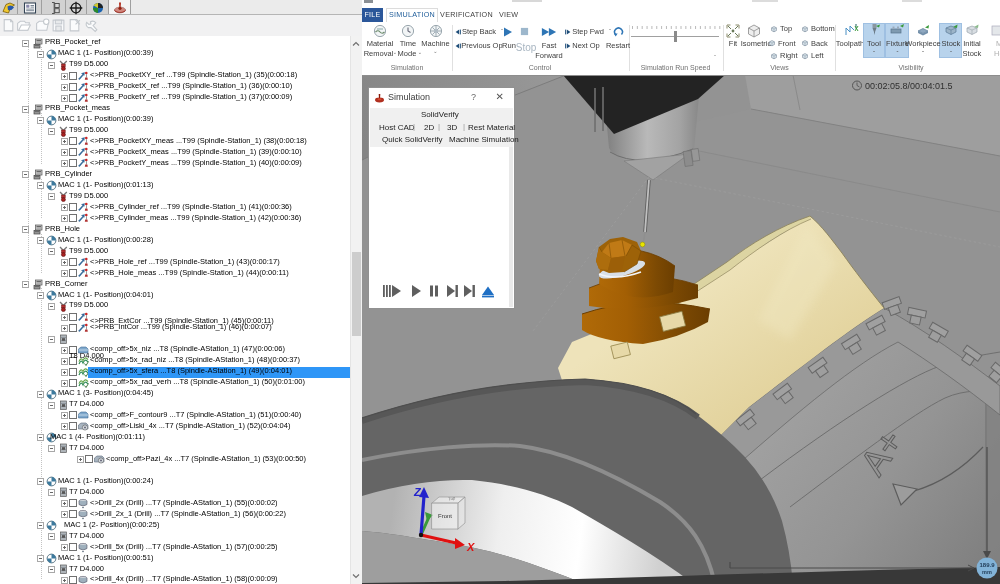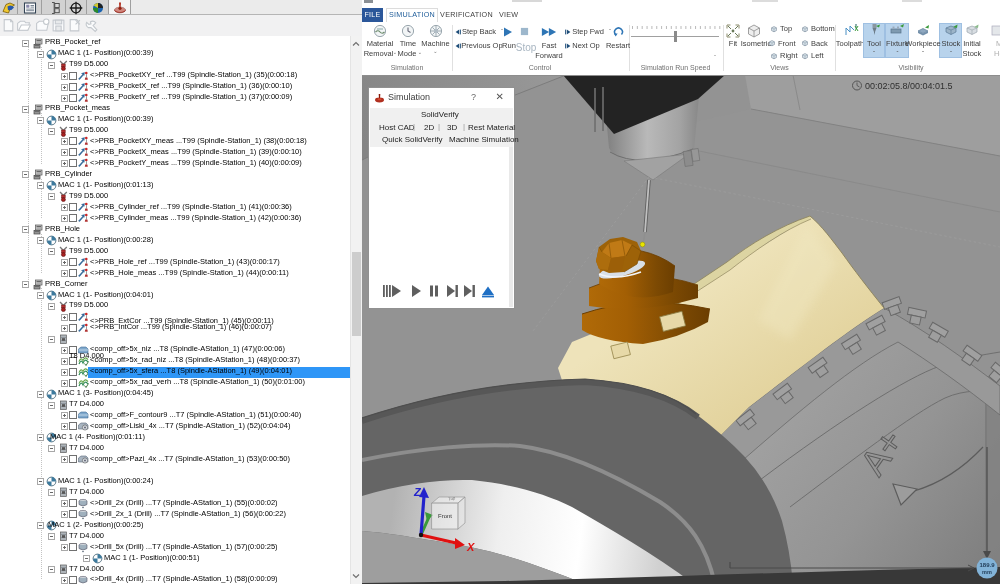--- a/index.html
+++ b/index.html
@@ -711,21 +711,21 @@
           <div style="position:absolute;left:48px;top:2px;width:7px;height:7px;border:1px solid #a8a8a8;background:#fff;box-sizing:border-box;">
             <div style="position:absolute;left:1px;top:2px;width:3px;height:1px;background:#666;"></div>
           </div>
           <svg style="position:absolute;left:58px;top:0px;" width="11" height="11" viewBox="0 0 11 11">
             <rect x="2.6" y="1" width="5.8" height="8.6" fill="#cfd4d9" stroke="#555" stroke-width="0.7"></rect>
             <path d="M3 2 L8 2 M3 3.5 L8 3.5 M3 5 L8 5 M3 6.5 L8 6.5 M3 8 L8 8" stroke="#707880" stroke-width="0.7"></path>
             <rect x="4" y="4.2" width="3" height="2.6" fill="#555"></rect>
           </svg>
           <div style="position:absolute;left:69px;top:0.7px;color:#000;white-space:nowrap;z-index:2;">T7 D4.000</div>
         </div>
-        <div style="position:absolute;left:0;top:418.3px;width:352px;height:11px;">
+        <div style="position:absolute;left:16px;top:418.3px;width:352px;height:11px;">
           <div style="position:absolute;left:61px;top:2px;width:7px;height:7px;border:1px solid #a8a8a8;background:#fff;box-sizing:border-box;">
             <div style="position:absolute;left:1px;top:2px;width:3px;height:1px;background:#666;"></div>
             <div style="position:absolute;left:2px;top:1px;width:1px;height:3px;background:#666;"></div>
           </div>
           <div style="position:absolute;left:69px;top:1px;width:8px;height:8px;border:1px solid #707070;background:#fff;box-sizing:border-box;"></div>
           <svg style="position:absolute;left:78px;top:0px;" width="11" height="11" viewBox="0 0 11 11">
             <path d="M0.5 4 L3 2 L8 2 L10 4 L10 8 L0.5 8 Z" fill="#a8b4c0" stroke="#5a6a7a" stroke-width="0.6"></path>
             <circle cx="7" cy="6.5" r="2.6" fill="#d7dde2" stroke="#555" stroke-width="0.6"></circle>
             <circle cx="7" cy="6.5" r="1" fill="#667"></circle>
           </svg>
@@ -781,21 +781,21 @@
         </div>
         <div style="position:absolute;left:0;top:484.0px;width:352px;height:11px;">
           <div style="position:absolute;left:37px;top:2px;width:7px;height:7px;border:1px solid #a8a8a8;background:#fff;box-sizing:border-box;">
             <div style="position:absolute;left:1px;top:2px;width:3px;height:1px;background:#666;"></div>
           </div>
           <svg style="position:absolute;left:46px;top:0px;" width="11" height="11" viewBox="0 0 11 11">
             <circle cx="5.5" cy="5.5" r="4.4" fill="#fff" stroke="#4a6a7a" stroke-width="0.9"></circle>
             <path d="M5.5 1.1 A4.4 4.4 0 0 1 9.9 5.5 L5.5 5.5 Z" fill="#3c7a9e"></path>
             <path d="M5.5 9.9 A4.4 4.4 0 0 1 1.1 5.5 L5.5 5.5 Z" fill="#3c7a9e"></path>
           </svg>
-          <div style="position:absolute;left:48px;top:0.7px;color:#000;white-space:nowrap;z-index:2;">MAC 1 (2- Position)(0:00:25)</div>
+          <div style="position:absolute;left:64px;top:0.7px;color:#000;white-space:nowrap;z-index:2;">MAC 1 (2- Position)(0:00:25)</div>
         </div>
         <div style="position:absolute;left:0;top:495.0px;width:352px;height:11px;">
           <div style="position:absolute;left:48px;top:2px;width:7px;height:7px;border:1px solid #a8a8a8;background:#fff;box-sizing:border-box;">
             <div style="position:absolute;left:1px;top:2px;width:3px;height:1px;background:#666;"></div>
           </div>
           <svg style="position:absolute;left:58px;top:0px;" width="11" height="11" viewBox="0 0 11 11">
             <rect x="2.6" y="1" width="5.8" height="8.6" fill="#cfd4d9" stroke="#555" stroke-width="0.7"></rect>
             <path d="M3 2 L8 2 M3 3.5 L8 3.5 M3 5 L8 5 M3 6.5 L8 6.5 M3 8 L8 8" stroke="#707880" stroke-width="0.7"></path>
             <rect x="4" y="4.2" width="3" height="2.6" fill="#555"></rect>
           </svg>
@@ -807,21 +807,21 @@
             <div style="position:absolute;left:2px;top:1px;width:1px;height:3px;background:#666;"></div>
           </div>
           <div style="position:absolute;left:69px;top:1px;width:8px;height:8px;border:1px solid #707070;background:#fff;box-sizing:border-box;"></div>
           <svg style="position:absolute;left:78px;top:0px;" width="11" height="11" viewBox="0 0 11 11">
             <ellipse cx="5" cy="3" rx="4" ry="1.6" fill="#cdd4da" stroke="#556" stroke-width="0.6"></ellipse>
             <path d="M1 3 L1 6.5 Q5 9.5 9 6.5 L9 3" fill="#9fb0bd" stroke="#556" stroke-width="0.6"></path>
             <path d="M4 9 L5 10.5 L6 9" fill="#456"></path>
           </svg>
           <div style="position:absolute;left:90px;top:0.7px;color:#000;white-space:nowrap;z-index:2;">&lt;&gt;Drill_5x (Drill) ...T7 (Spindle-AStation_1) (57)(0:00:25)</div>
         </div>
-        <div style="position:absolute;left:0;top:516.9px;width:352px;height:11px;margin-left:46px;">
+        <div style="position:absolute;left:0;top:516.9px;width:352px;height:11px;">
           <div style="position:absolute;left:37px;top:2px;width:7px;height:7px;border:1px solid #a8a8a8;background:#fff;box-sizing:border-box;">
             <div style="position:absolute;left:1px;top:2px;width:3px;height:1px;background:#666;"></div>
           </div>
           <svg style="position:absolute;left:46px;top:0px;" width="11" height="11" viewBox="0 0 11 11">
             <circle cx="5.5" cy="5.5" r="4.4" fill="#fff" stroke="#4a6a7a" stroke-width="0.9"></circle>
             <path d="M5.5 1.1 A4.4 4.4 0 0 1 9.9 5.5 L5.5 5.5 Z" fill="#3c7a9e"></path>
             <path d="M5.5 9.9 A4.4 4.4 0 0 1 1.1 5.5 L5.5 5.5 Z" fill="#3c7a9e"></path>
           </svg>
           <div style="position:absolute;left:58px;top:0.7px;color:#000;white-space:nowrap;z-index:2;">MAC 1 (1- Position)(0:00:51)</div>
         </div>

